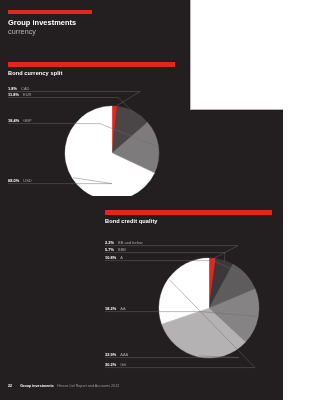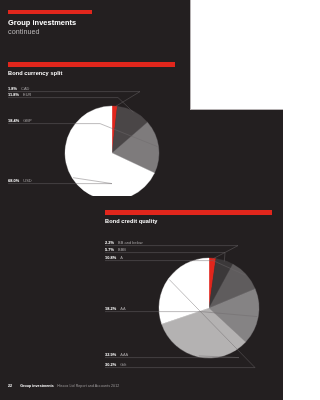--- a/index.html
+++ b/index.html
@@ -59,21 +59,21 @@
 </head>
 <body>
 
 <div id="page">
 
   <div id="white-panel"></div>
 
   <div id="header">
     <div class="rule-sm"></div>
     <div class="h-title">Group investments</div>
-    <div class="h-sub">continued</div>
+    <div class="h-sub">currency</div>
   </div>
 
   <div class="chart-block" id="chart1" style="left:8px;top:62px;width:167px;">
     <div class="chart-rule"></div>
     <div class="chart-title">Bond currency split</div>
 
     <div class="chart-canvas" id="c1-canvas" style="width:167px;height:118px;margin-top:2px;">
       <svg id="c1-svg" width="167" height="118" viewBox="0 0 167 118">
           <path d="M 104 75 L 104 28 A 47 47 0 0 1 109.30425008905365 28.300268405559606 Z" fill="#e1261c" stroke="#e1261c" stroke-width="0.35"></path>
           <path d="M 104 75 L 109.30425008905365 28.300268405559606 A 47 47 0 0 1 139.4498148945969 44.140469479611056 Z" fill="#4a4647" stroke="#4a4647" stroke-width="0.35"></path>

